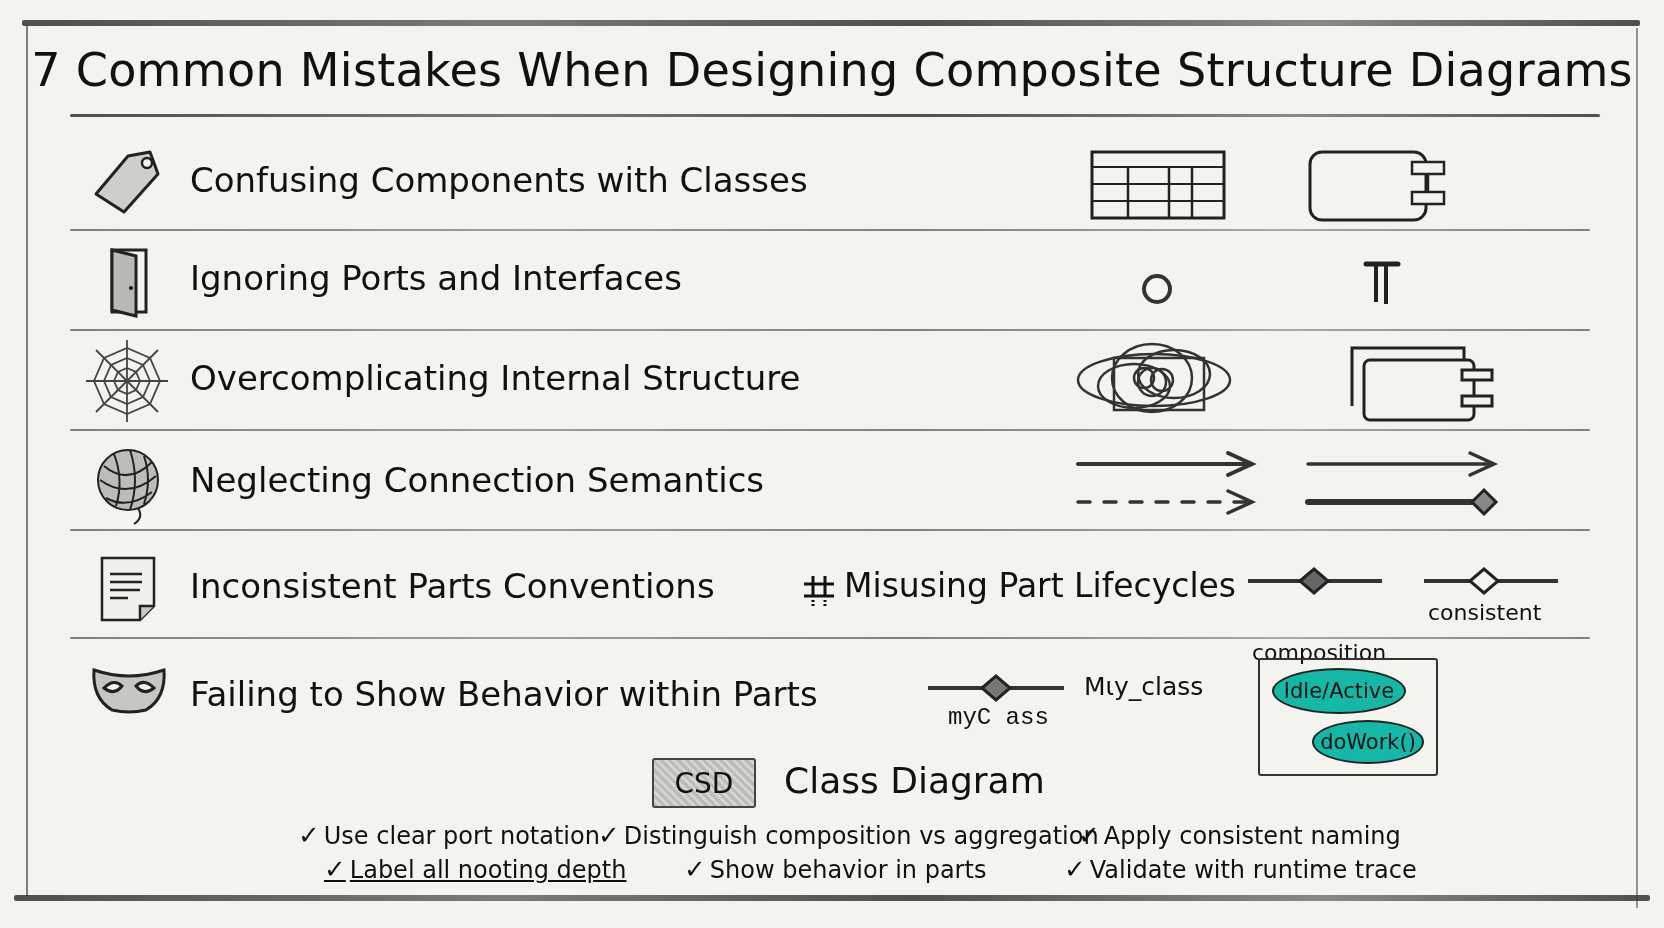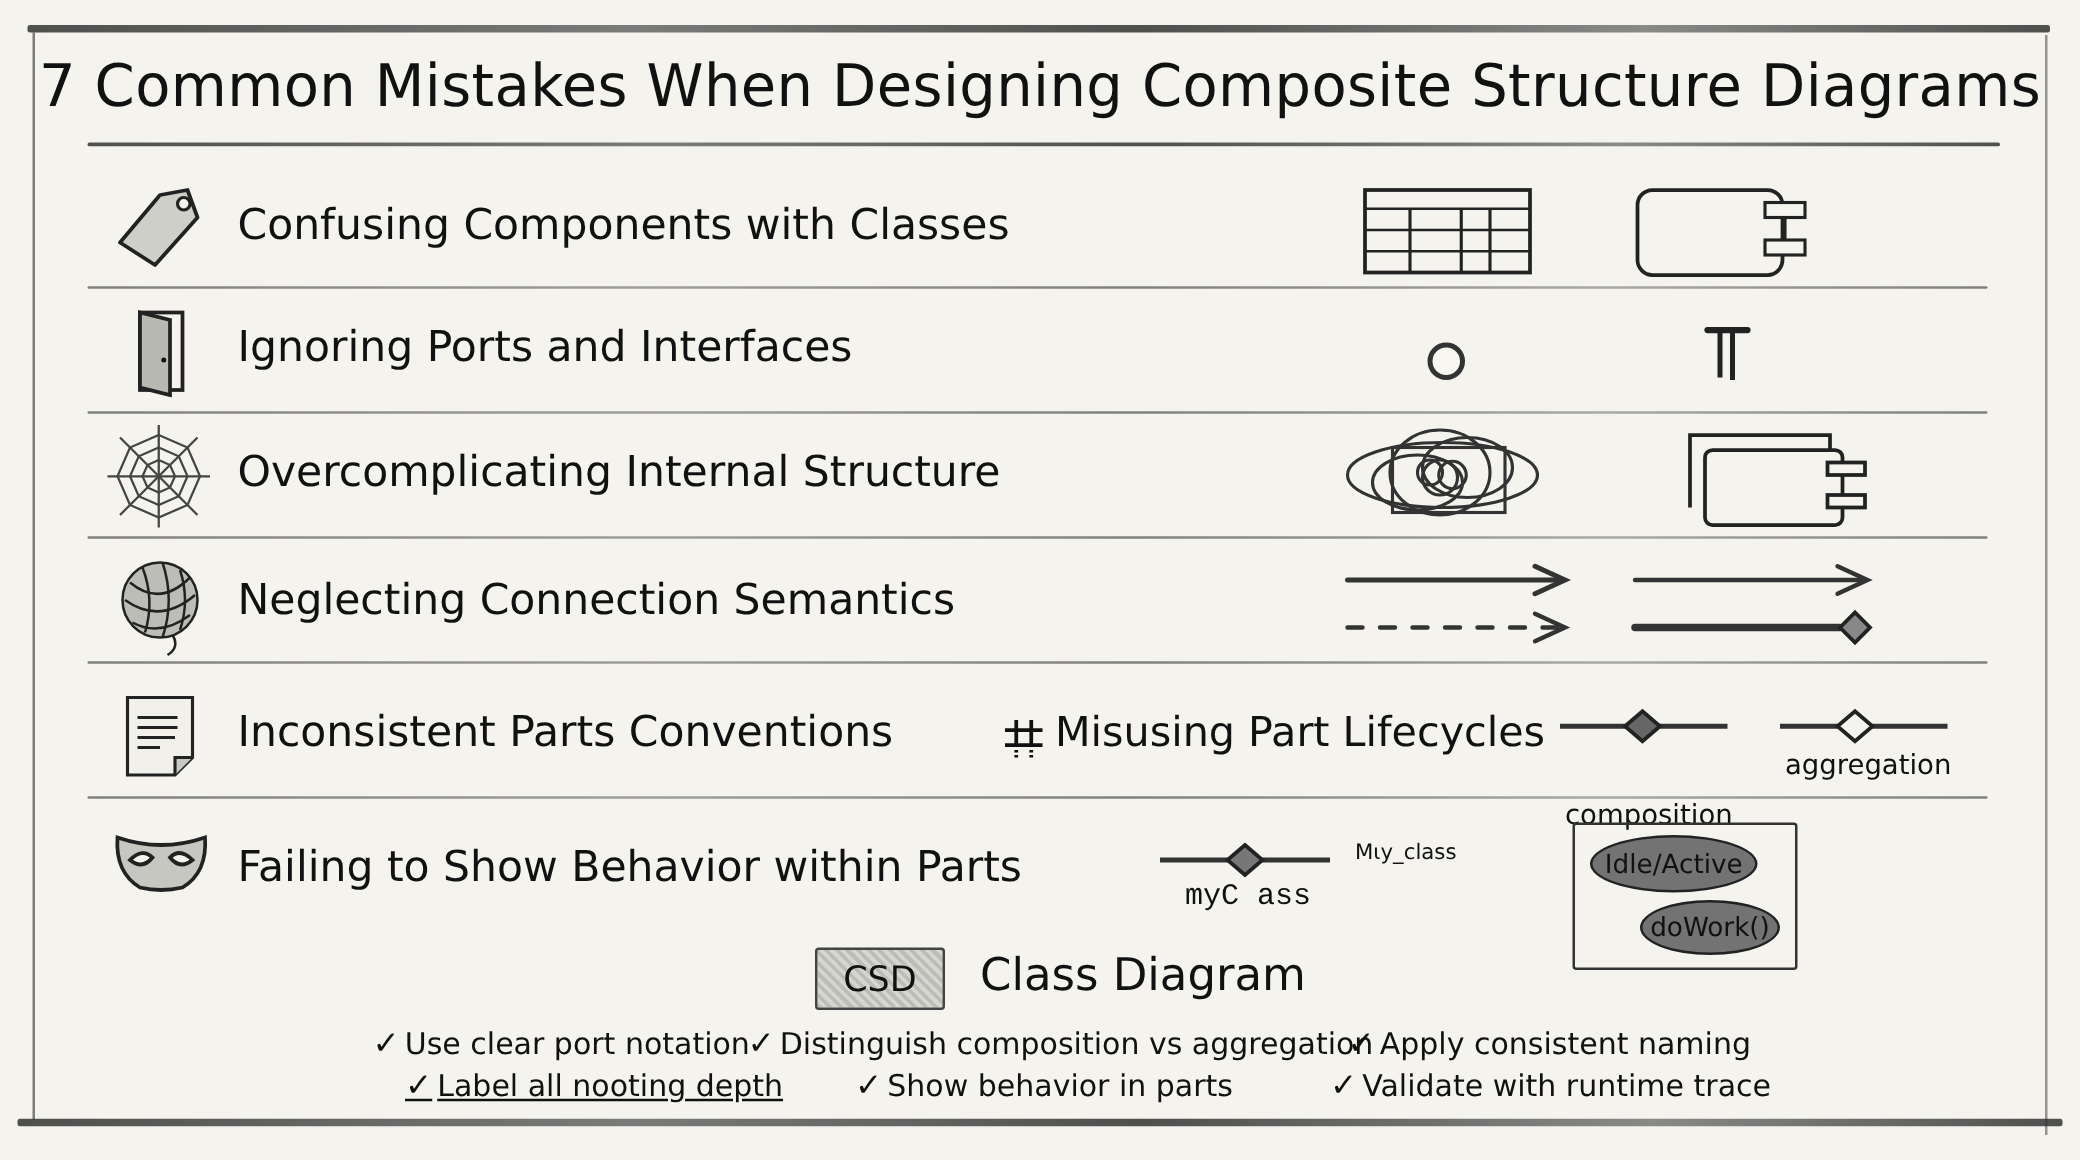--- a/index.html
+++ b/index.html
@@ -32,21 +32,21 @@
     display: flex; align-items: center; justify-content: center;
     font-size: 28px;
   }
   .bubble-box {
     position: absolute; left: 1258px; top: 658px; width: 176px; height: 114px;
     border: 2px solid #333; border-radius: 3px;
   }
   .bubble {
     position: absolute; border: 2px solid #222; border-radius: 50%;
     font-size: 21px; display: flex; align-items: center; justify-content: center;
-    background: #737373;
+    background: #14b8a6;
   }
 </style>
 </head>
 <body>
 
 <div class="frame-left"></div>
 <div class="frame-right"></div>
 <div class="rule thick" style="left:22px; top:20px; width:1618px;"></div>
 <div class="rule thick" style="left:14px; top:895px; width:1636px;"></div>
 
@@ -208,39 +208,39 @@
     <polygon points="54,15 68,3 82,15 68,27" fill="#666" stroke="#222" stroke-width="3"></polygon>
   </svg>
 </div>
 <div class="small-label" style="left:1252px; top:600px;margin-top:40px;">composition</div>
 <div class="icon" style="left:1422px; top:566px;">
   <svg width="138" height="30" viewBox="0 0 138 30">
     <line x1="2" y1="15" x2="136" y2="15" stroke="#333" stroke-width="4"></line>
     <polygon points="48,15 62,3 76,15 62,27" fill="#f4f3ee" stroke="#222" stroke-width="3"></polygon>
   </svg>
 </div>
-<div class="small-label" style="left:1428px; top:600px;">aggregation</div>
+<div class="small-label" style="left:1428px; top:600px;">consistent</div>
 
 <div class="icon" style="left:90px; top:664px;">
   <svg width="78" height="52" viewBox="0 0 78 52" fill="none" stroke="#222" stroke-width="3">
     <path d="M4 6 Q39 18 74 6 Q76 34 56 46 Q39 50 22 46 Q2 34 4 6 Z" fill="#c7c7c2"></path>
     <path d="M14 24 Q24 14 32 22 Q24 32 14 24 Z" fill="#f4f3ee"></path>
     <path d="M46 22 Q54 14 64 24 Q54 32 46 22 Z" fill="#f4f3ee"></path>
   </svg>
 </div>
 <div class="row-label" style="left:190px; top:674px;">Failing to Show Behavior within Parts</div>
 
 <div class="icon" style="left:926px; top:674px;">
   <svg width="140" height="28" viewBox="0 0 140 28">
     <line x1="2" y1="14" x2="138" y2="14" stroke="#333" stroke-width="4"></line>
     <polygon points="56,14 70,2 84,14 70,26" fill="#777" stroke="#222" stroke-width="3"></polygon>
   </svg>
 </div>
 <div class="small-label" style="left:948px; top:704px; font-size:24px;font-family:Liberation Mono, monospace;">myC ass</div>
-<div class="small-label" style="left:1084px; top:672px; font-size:17px;">Mιy_class</div>
+<div class="small-label" style="left:1084px; top:672px; font-size:25px;">Mιy_class</div>
 
 <div class="bubble-box"></div>
 <div class="bubble" style="left:1272px; top:668px; width:130px; height:42px;">
   <span>Idle/Active</span>
 </div>
 <div class="bubble" style="left:1312px; top:720px; width:108px; height:40px;">
   <span>doWork()</span>
 </div>
 
 <div class="csd-badge">

